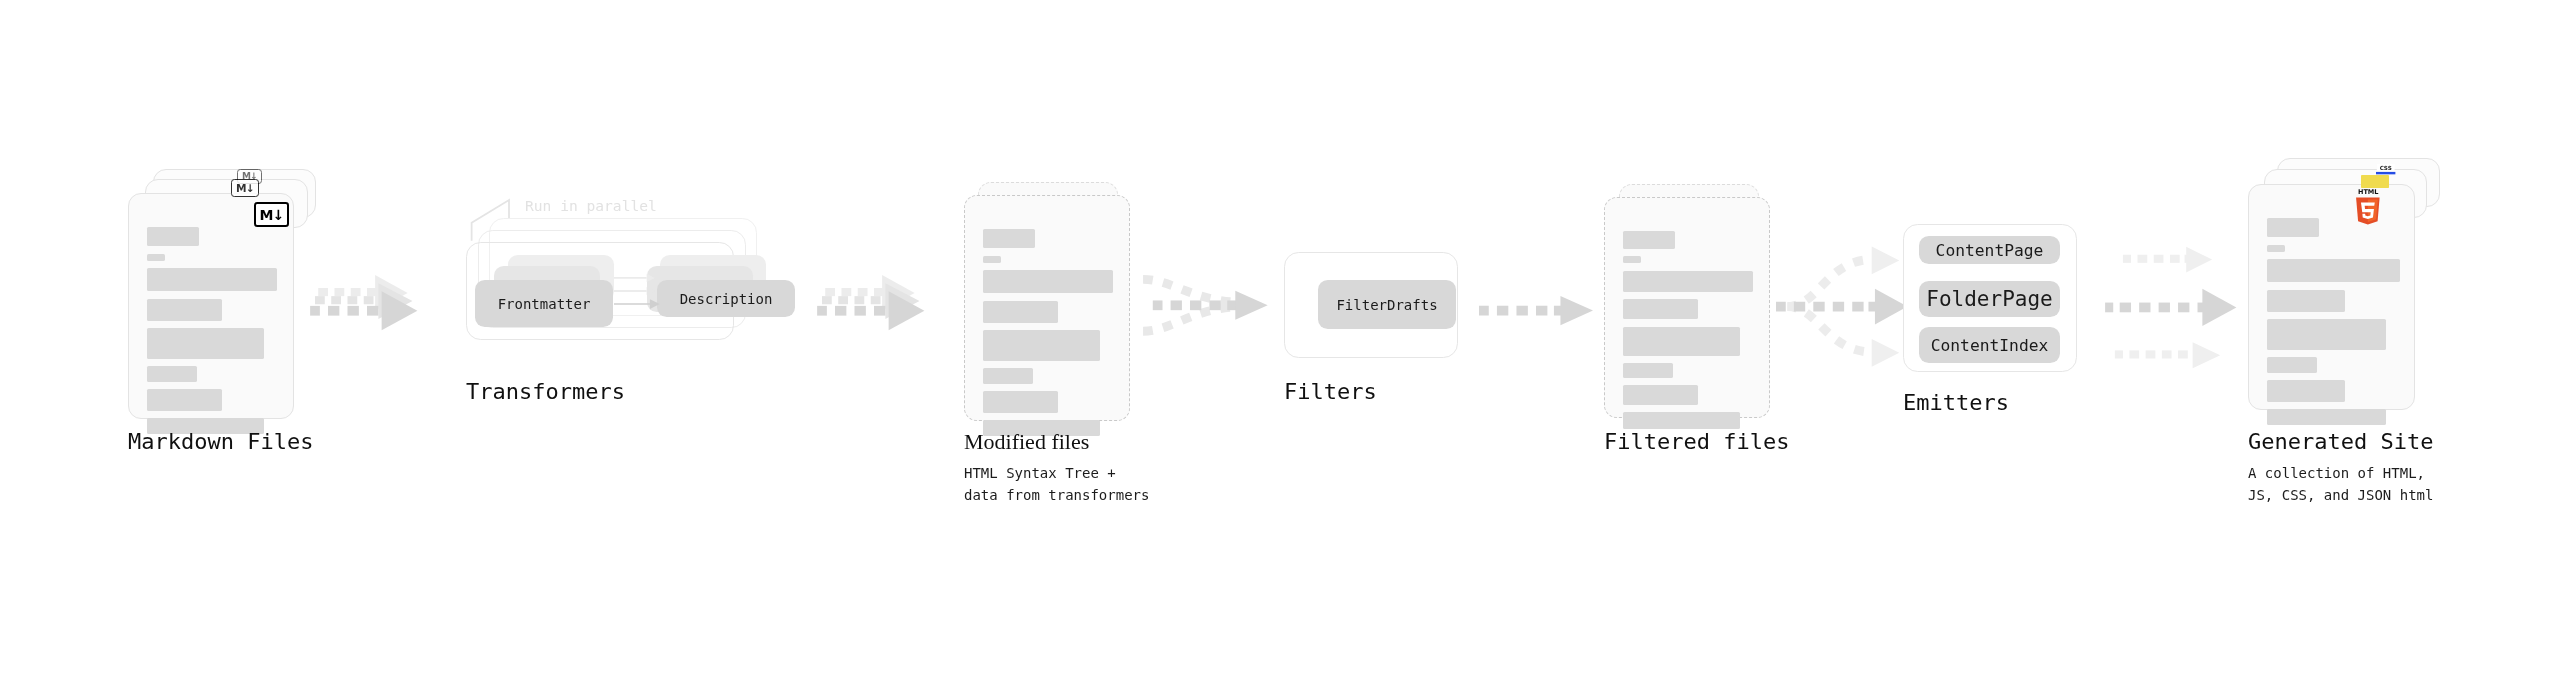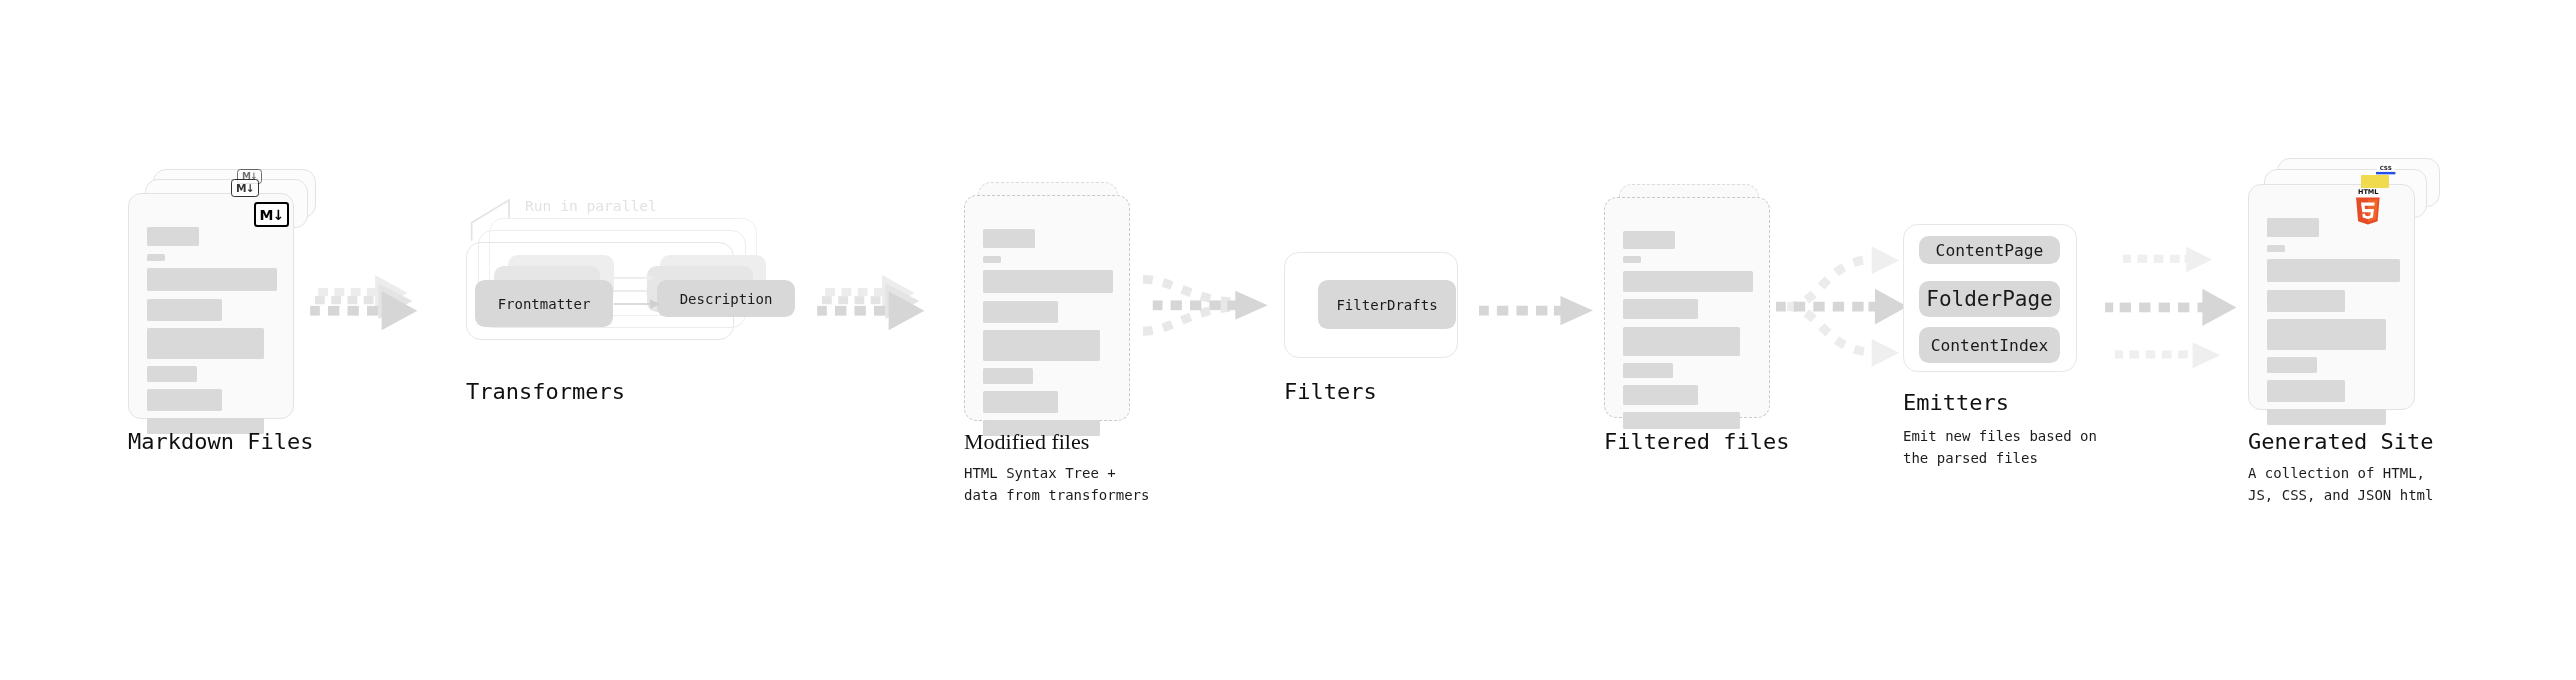--- a/index.html
+++ b/index.html
@@ -259,22 +259,20 @@
         <rect x="114" y="86" width="12" height="12"></rect>
       <polygon points="122,70 162,92 122,114"></polygon>
     </g>
   </svg>
 
   <div class="card" style="left:1903px;top:224px;width:174px;height:148px;border-radius:14.6px;background:#ffffff;border-color:#e6e6e6;"></div>
   <div class="pill" style="left:1919px;top:236px;width:141px;height:28px;font-size:16.3px;">ContentPage</div>
   <div class="pill" style="left:1919px;top:281px;width:141px;height:36px;font-size:21px;">FolderPage</div>
   <div class="pill" style="left:1919px;top:327px;width:141px;height:36px;font-size:16.3px;text-align:center;">ContentIndex</div>
   <div class="title" style="left:1903px;top:390px;">Emitters</div>
-  <div class="sub" style="left:1903px;top:426px;">Emit new files based on
-the parsed files</div>
 
   <svg style="left:2097px;top:232px;" width="154" height="146" viewBox="0 0 190 180">
     <g fill="#efefef">
       <rect x="32" y="28" width="10" height="10"></rect>
         <rect x="50" y="28" width="12" height="10"></rect>
         <rect x="70" y="28" width="12" height="10"></rect>
         <rect x="90" y="28" width="12" height="10"></rect>
         <rect x="108" y="28" width="10" height="10"></rect>
       <polygon points="110,18 142,34 110,50"></polygon>
     </g>

